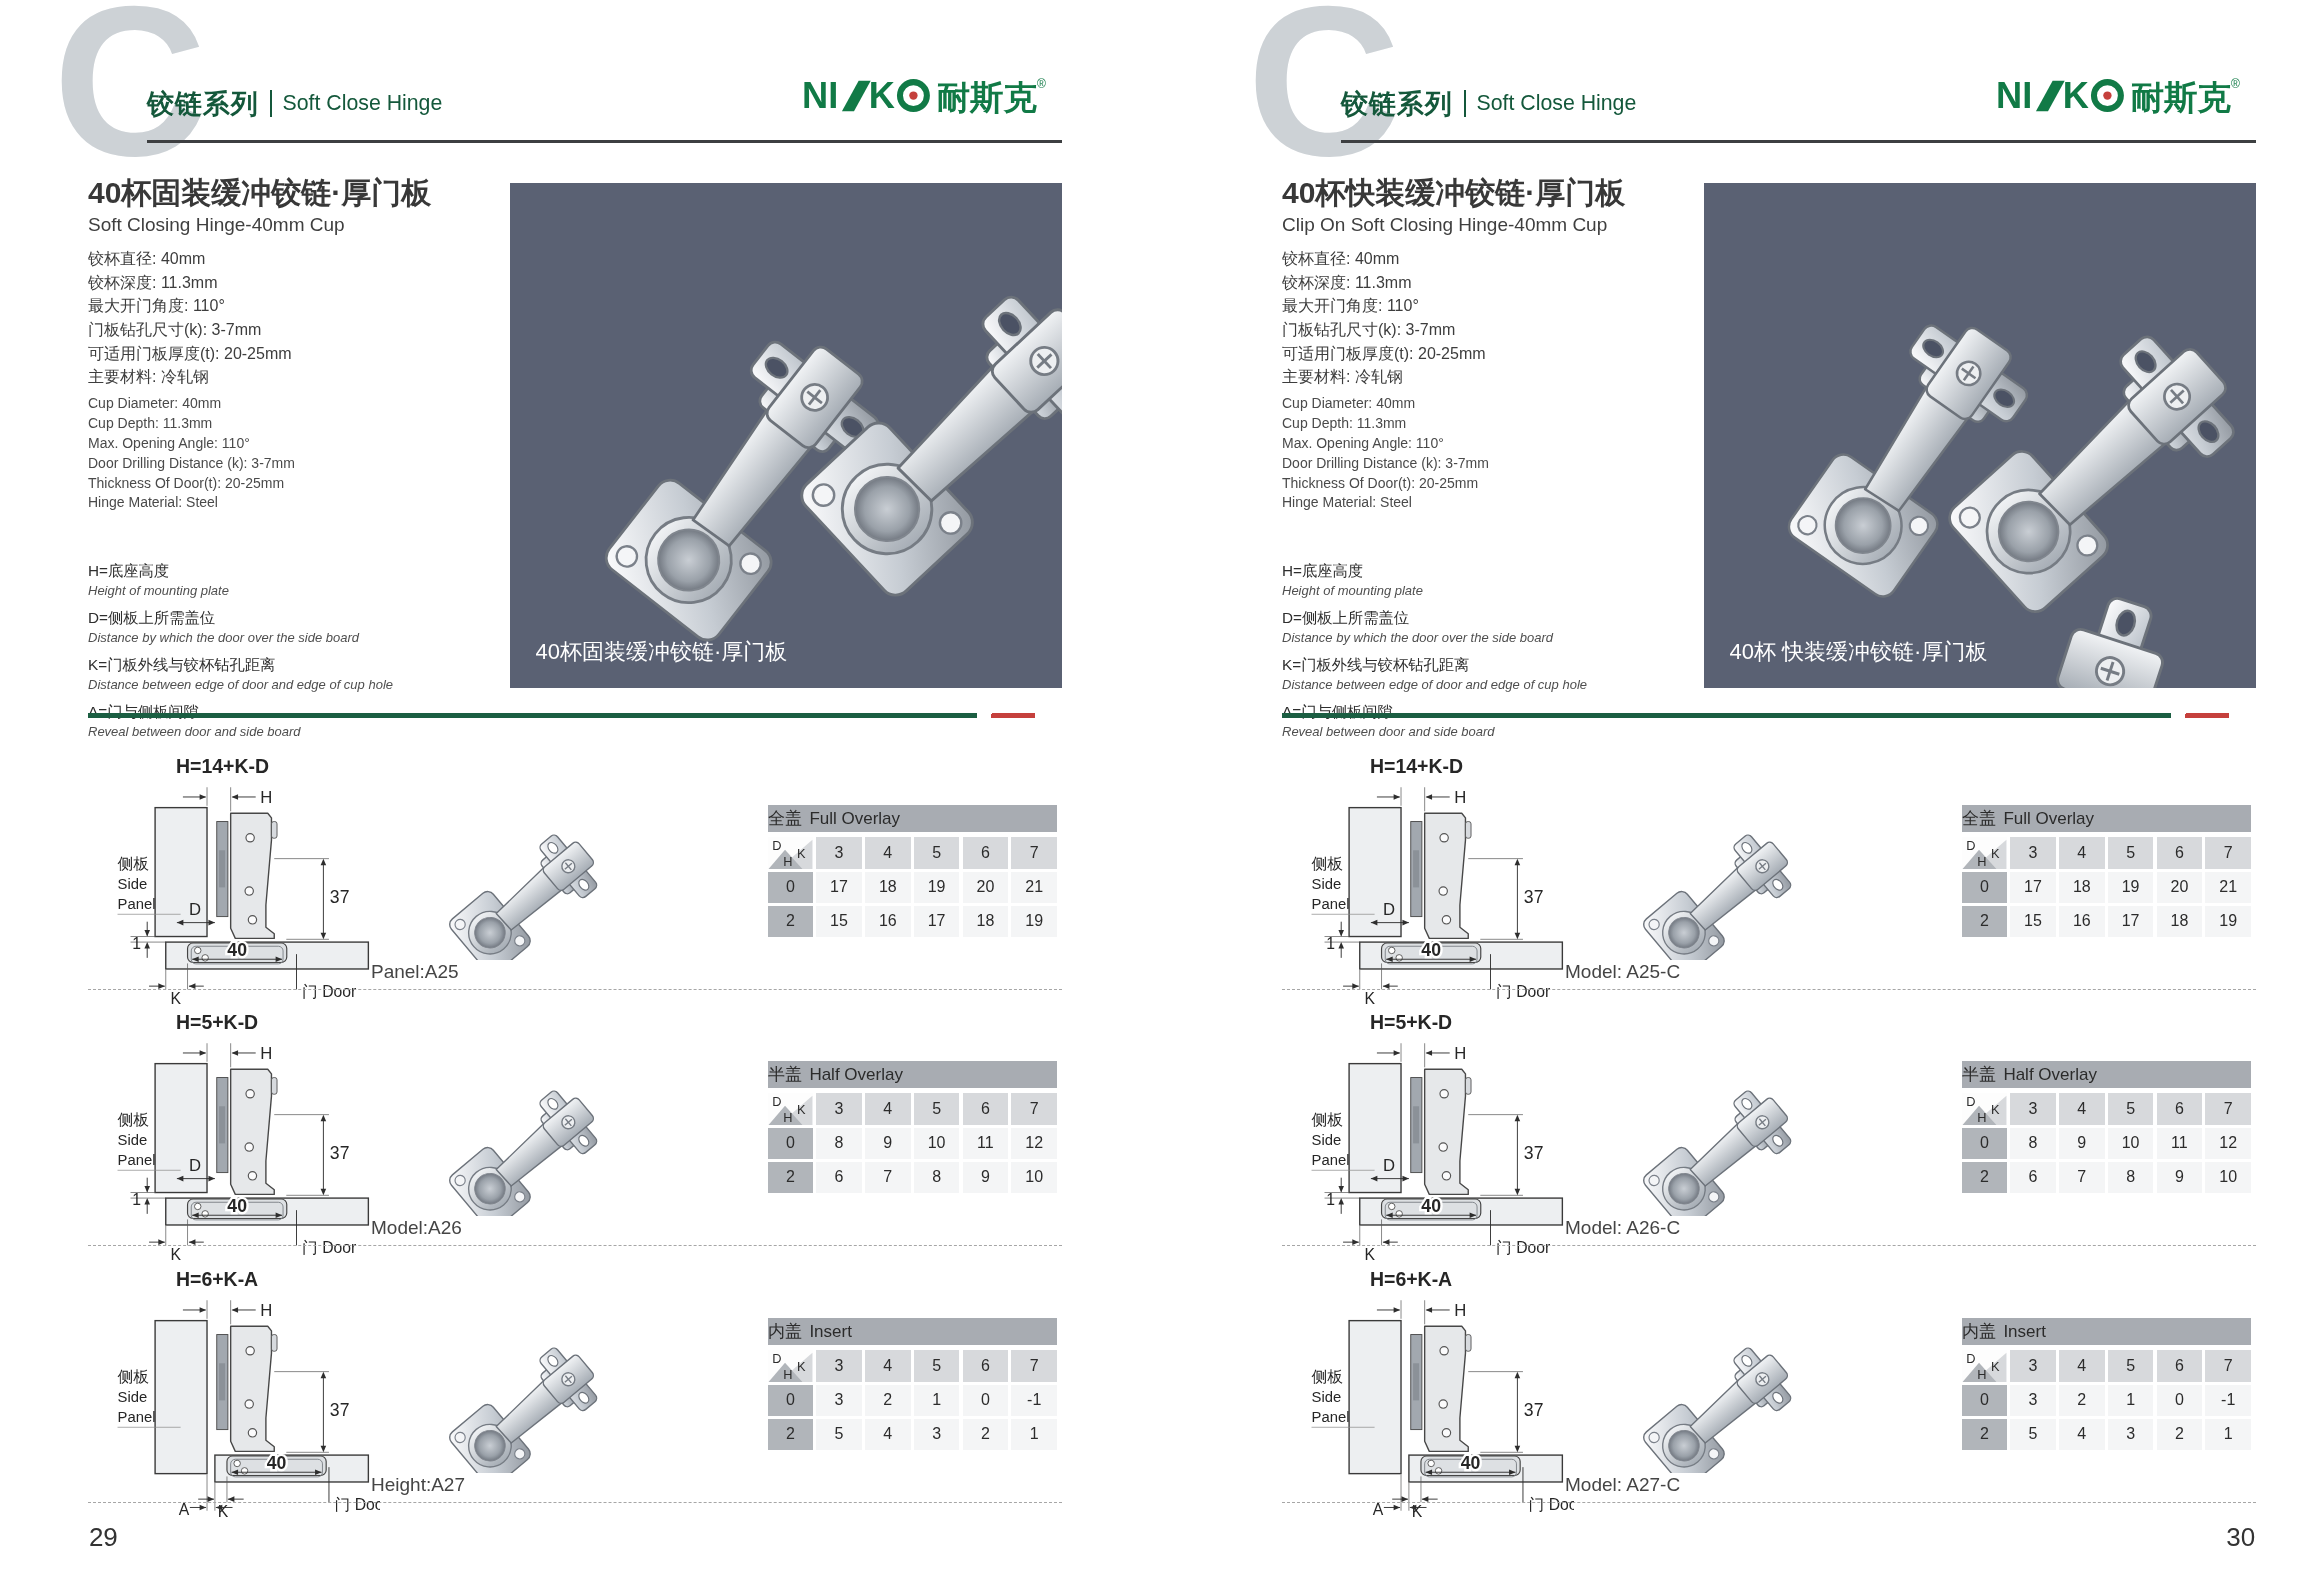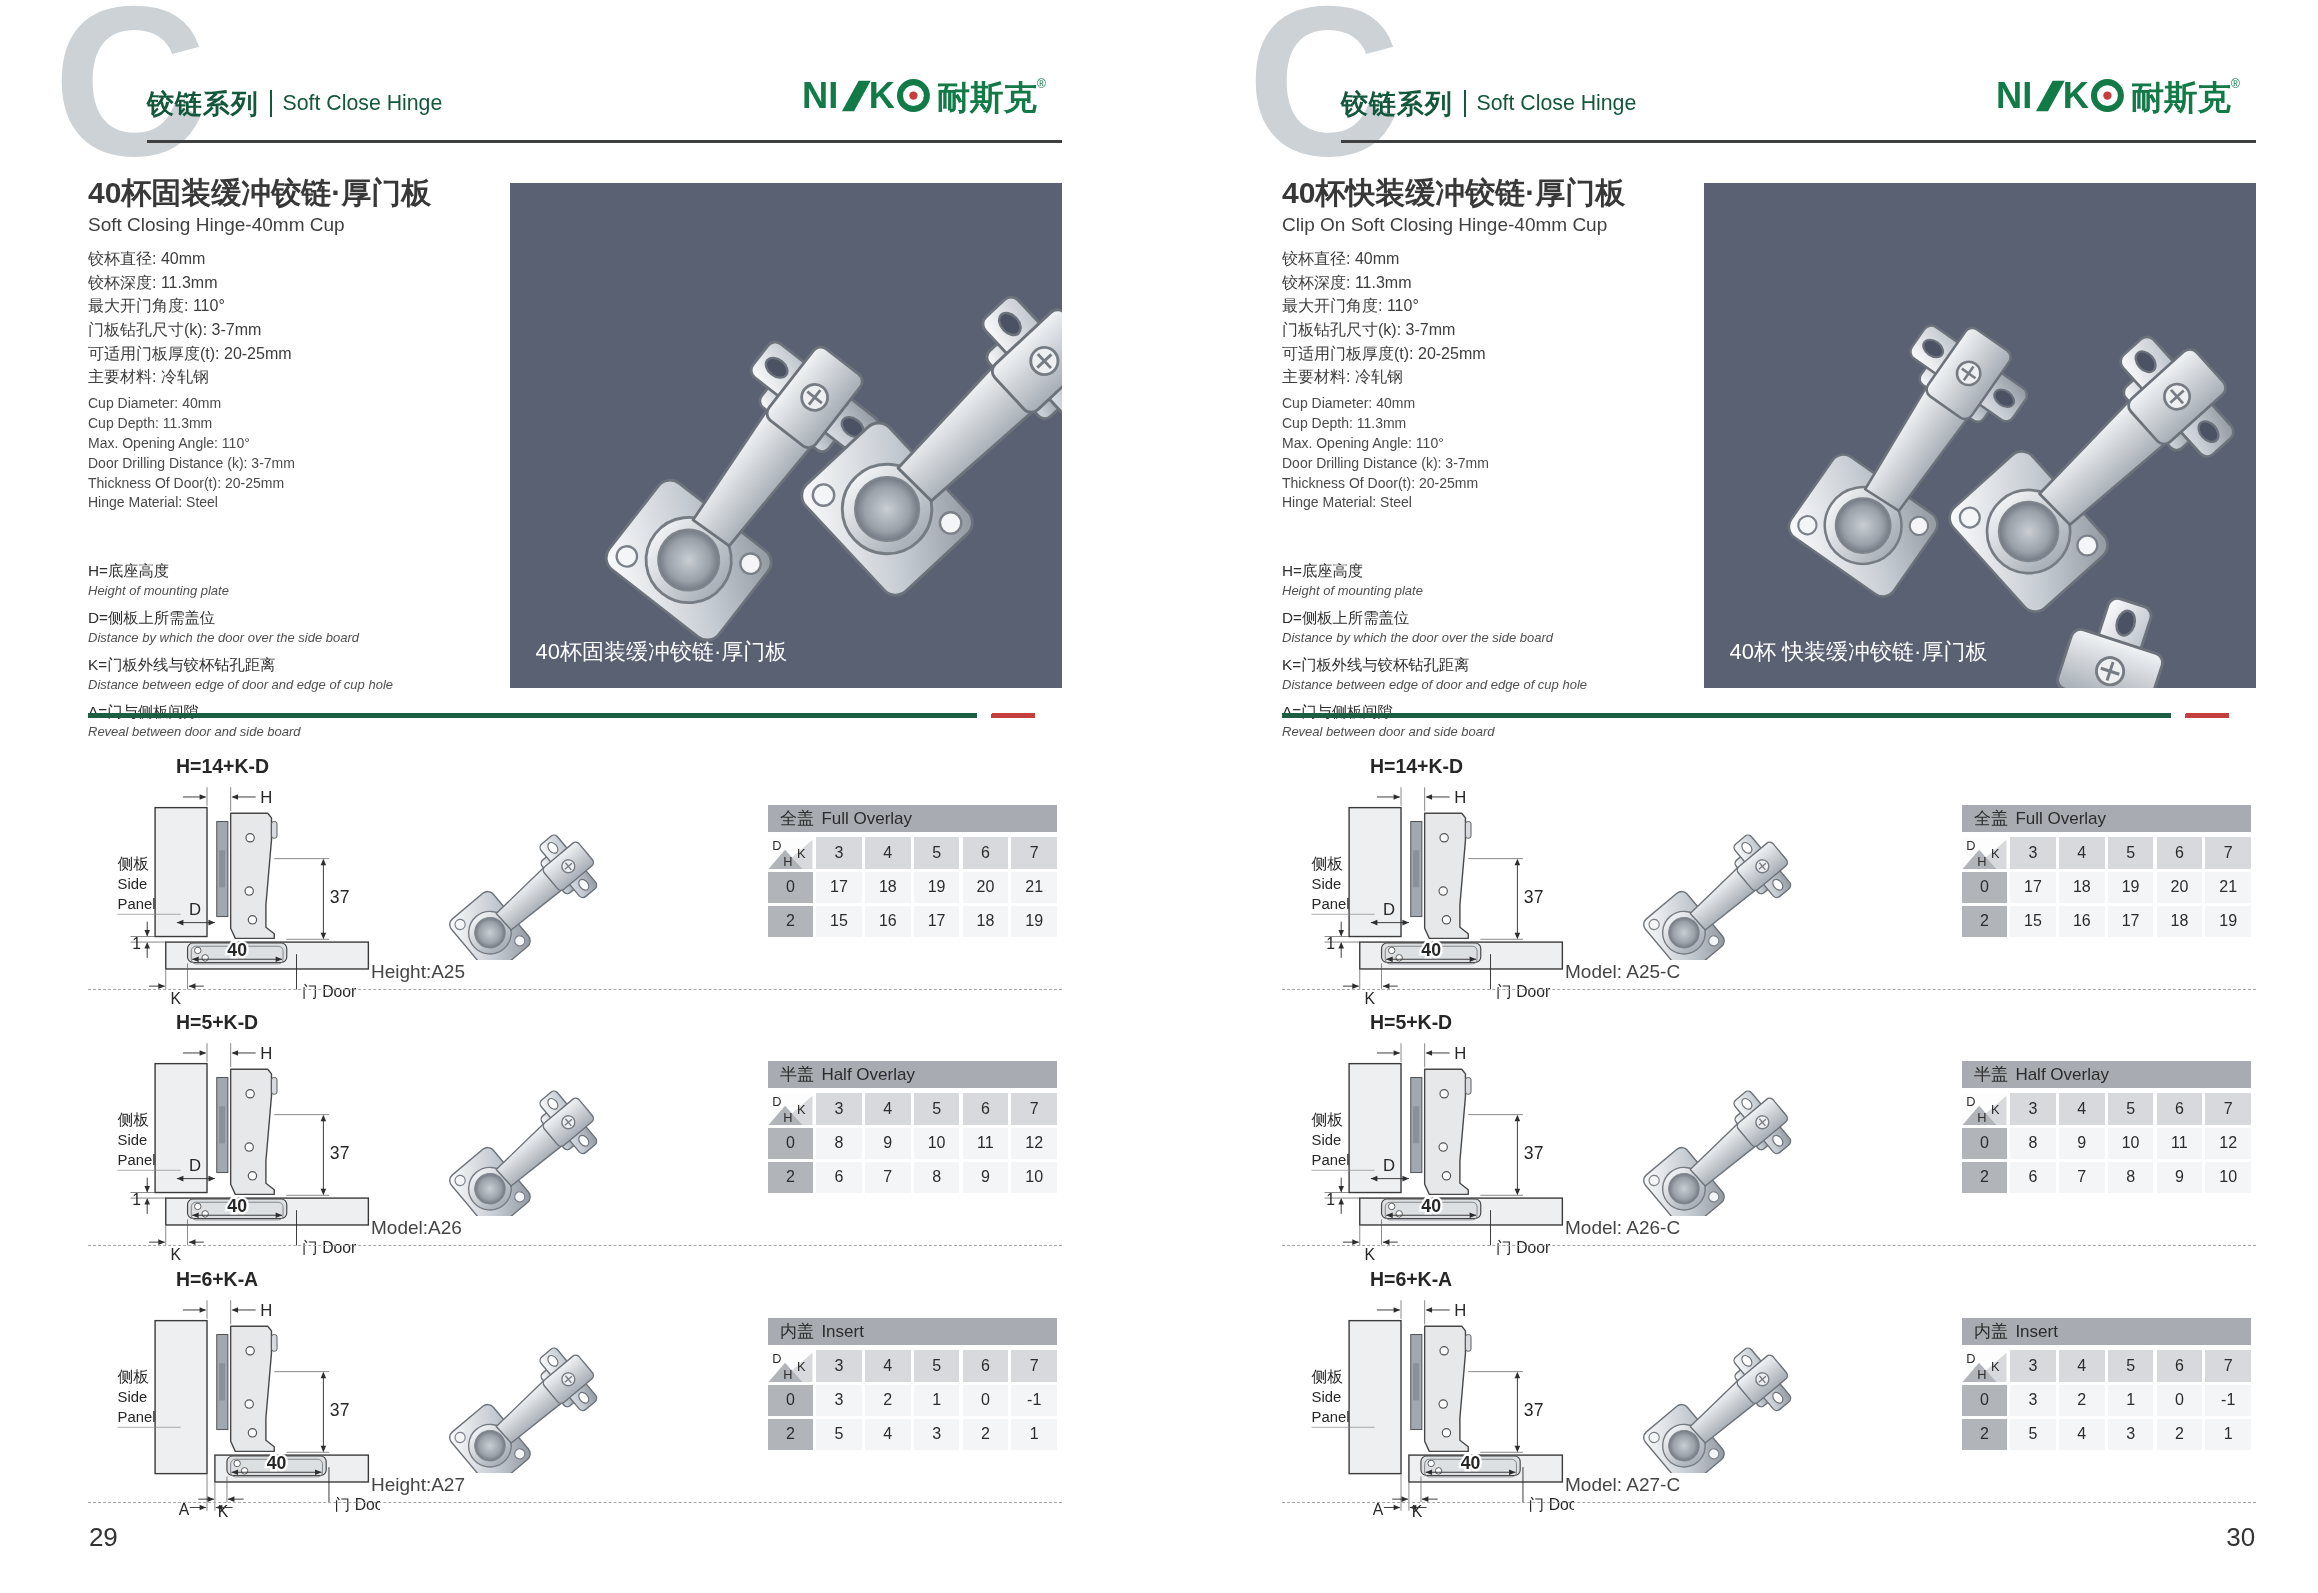--- a/index.html
+++ b/index.html
@@ -47,21 +47,21 @@
 
   
   .row{position:absolute;left:0;width:974px;height:257px;}
   .diagram{position:absolute;left:23px;top:-3.7px;width:269px;height:255px;}
   .row-photo{position:absolute;left:306px;top:4.6px;width:227px;height:204px;}
   .model{position:absolute;left:283px;top:205px;font-size:19px;color:#454545;}
   .row-dash{position:absolute;left:0;top:233px;width:974px;border-top:1.4px dashed #a6a6a6;}
 
   
   .row-table{position:absolute;left:680px;top:49px;width:289px;}
-  .tbl-title{height:27px;background:#a8acb2;color:#2b2b2b;font-size:17px;display:flex;align-items:center;padding-left:12px;gap:7.4px;}
+  .tbl-title{height:27px;background:#a8acb2;color:#2b2b2b;font-size:17px;display:flex;align-items:center;gap:7.4px;}
   .tbl-grid{margin-top:4.6px;display:grid;grid-template-columns:45px repeat(5,1fr);gap:3.2px;}
   .cell{display:flex;align-items:center;justify-content:center;font-size:16px;color:#2c2c2c;}
   .ch{background:#d7d9dc;height:32px;}
   .rh{background:#b1b5ba;height:31px;}
   .dv{background:#f4f5f6;height:31px;}
   .corner{background:#fdfdfd;height:32px;padding:0;}
   .corner svg{width:45px;height:32px;display:block;}
 
   .pageno{position:absolute;top:1522px;font-size:26px;color:#333;}
   .pn-left{left:0.9px;} .pn-right{right:0.9px;}
@@ -306,21 +306,21 @@
             <div class="cell dv">20</div>
             <div class="cell dv">21</div>
             <div class="cell rh">2</div>
             <div class="cell dv">15</div>
             <div class="cell dv">16</div>
             <div class="cell dv">17</div>
             <div class="cell dv">18</div>
             <div class="cell dv">19</div>
           </div>
         </div>
-      <div class="model">Height:A25</div>
+      <div class="model">Panel:A25</div>
       <div class="row-dash"></div>
     </div>
     <div class="row" style="top:1012px">
       <div class="diagram"><svg viewBox="0 0 580 550" width="269" height="255">
             <text x="140" y="46" font-size="42" font-weight="bold" fill="#262626" text-anchor="start" font-family="Liberation Sans, sans-serif">H=5+K-D</text>
             <line x1="207" y1="76" x2="207" y2="116" stroke="#555" stroke-width="1.5"></line>
             <line x1="258" y1="76" x2="258" y2="128" stroke="#555" stroke-width="1.5"></line>
             <line x1="155" y1="97" x2="204" y2="97" stroke="#2e2e2e" stroke-width="2"></line>
             <polygon points="205,97 191,91 191,103" fill="#2e2e2e"></polygon>
             <line x1="312" y1="97" x2="262" y2="97" stroke="#2e2e2e" stroke-width="2"></line>

